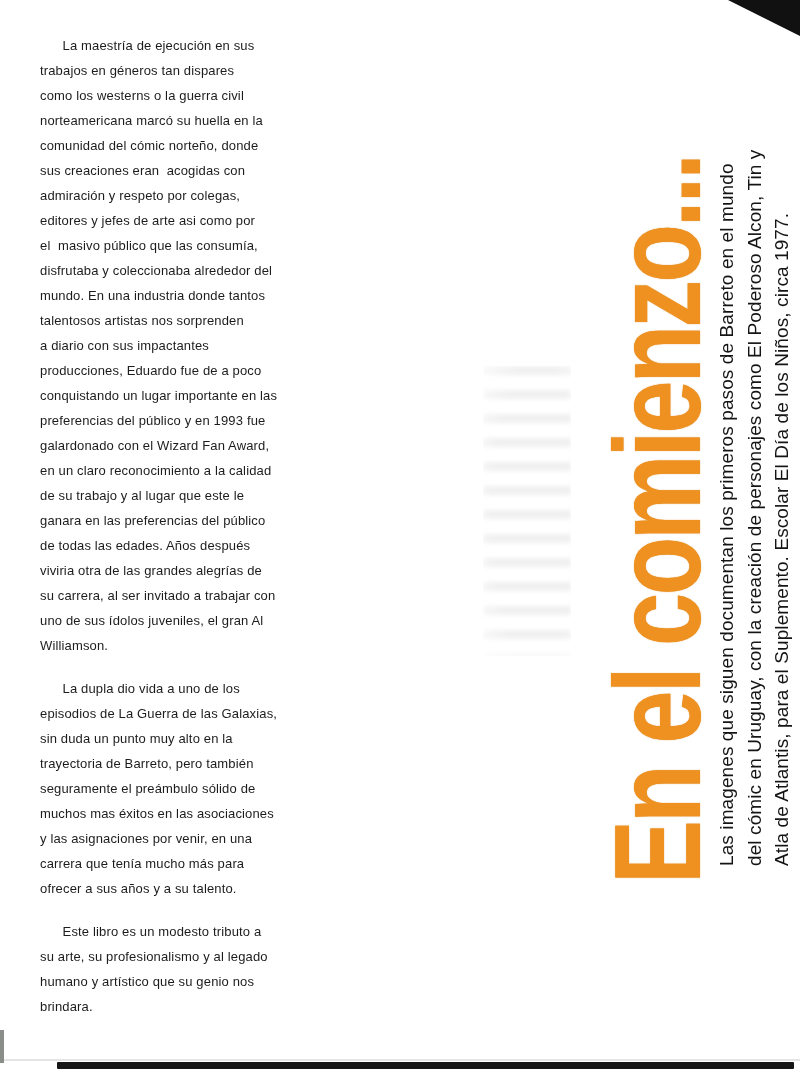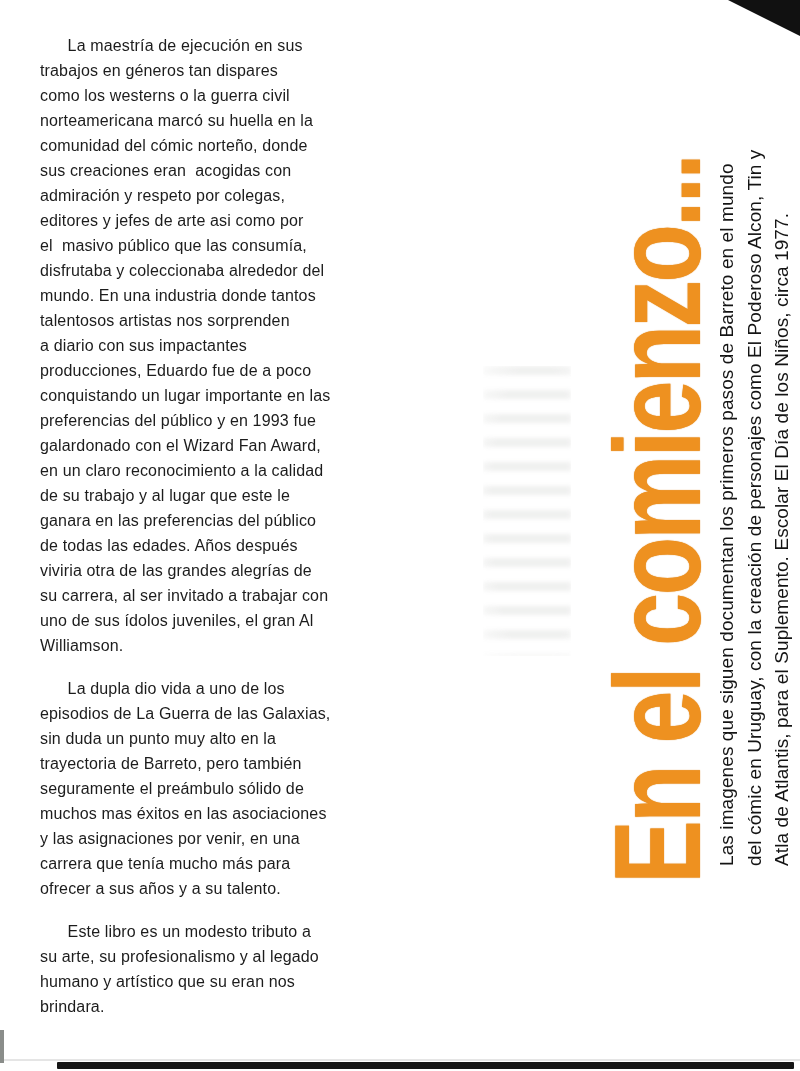--- a/index.html
+++ b/index.html
@@ -15,21 +15,21 @@
     background: #ffffff;
     overflow: hidden;
   }
 
   
   .body-col {
     position: absolute;
     left: 40px; top: 33px;
     width: 402px;
     color: #1c1c1c;
-    font-size: 16px;
+    font-size: 13px;
     line-height: 25px;
     letter-spacing: 0.15px;
   }
   .body-col p {
     margin: 0 0 18px 0;
     white-space: pre-wrap;
   }
 
   
   .ghost {
@@ -137,21 +137,21 @@
 episodios de La Guerra de las Galaxias,
 sin duda un punto muy alto en la
 trayectoria de Barreto, pero también
 seguramente el preámbulo sólido de
 muchos mas éxitos en las asociaciones
 y las asignaciones por venir, en una
 carrera que tenía mucho más para
 ofrecer a sus años y a su talento.</p>
     <p>      Este libro es un modesto tributo a
 su arte, su profesionalismo y al legado
-humano y artístico que su eran nos
+humano y artístico que su genio nos
 brindara.</p>
   </div>
 
   <div class="ghost"></div>
 
   <div class="headline">En el comienzo...</div>
 
   <div class="caption">Las imagenes que siguen documentan los primeros pasos de Barreto en el mundo
 del cómic en Uruguay, con la creación de personajes como El Poderoso Alcon, Tin y
 Atla de Atlantis, para el Suplemento. Escolar El Día de los Niños, circa 1977.</div>

